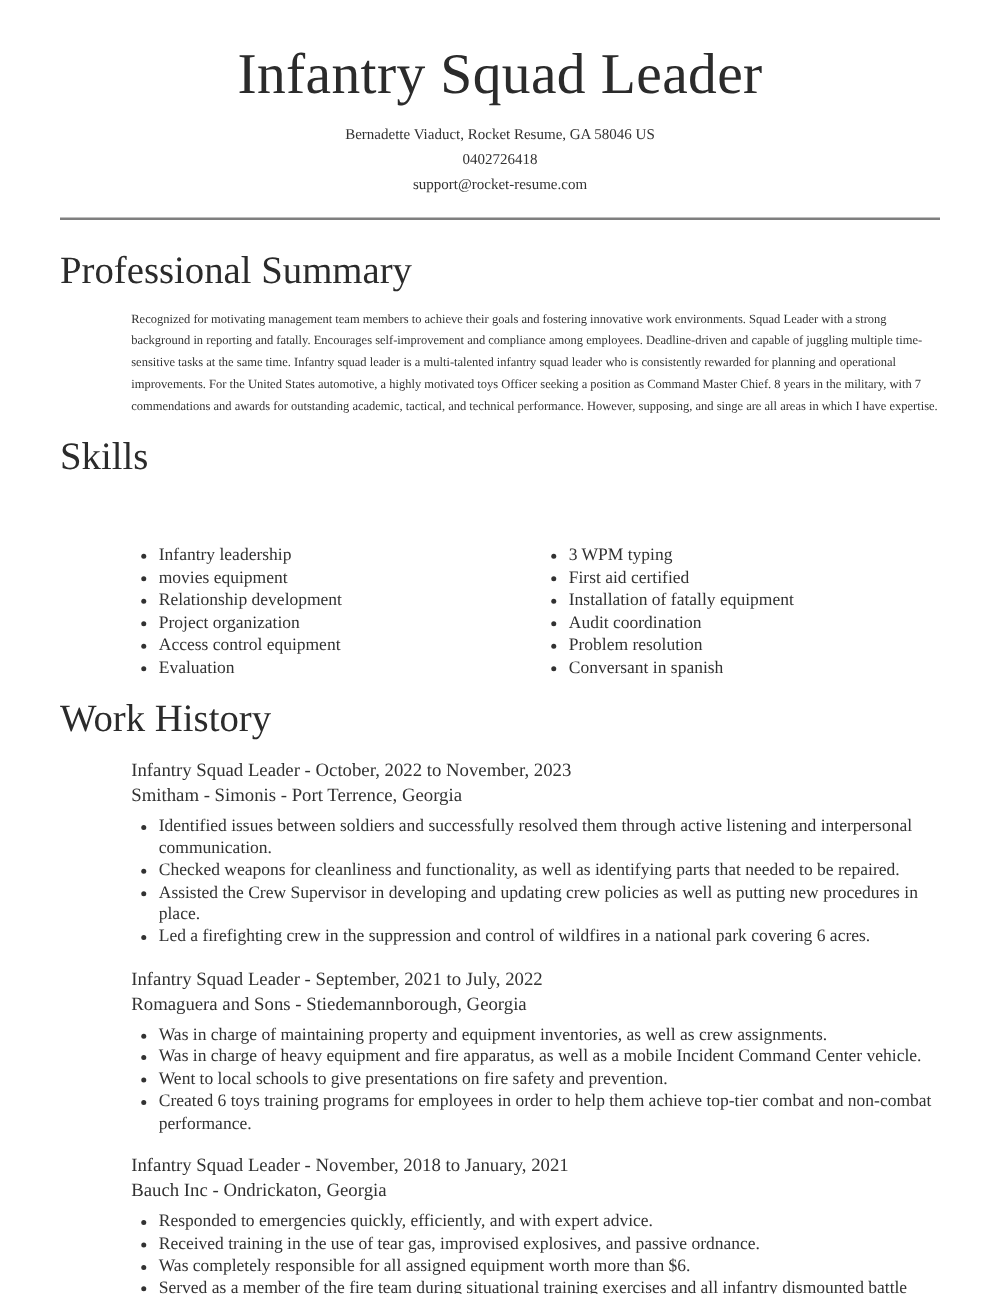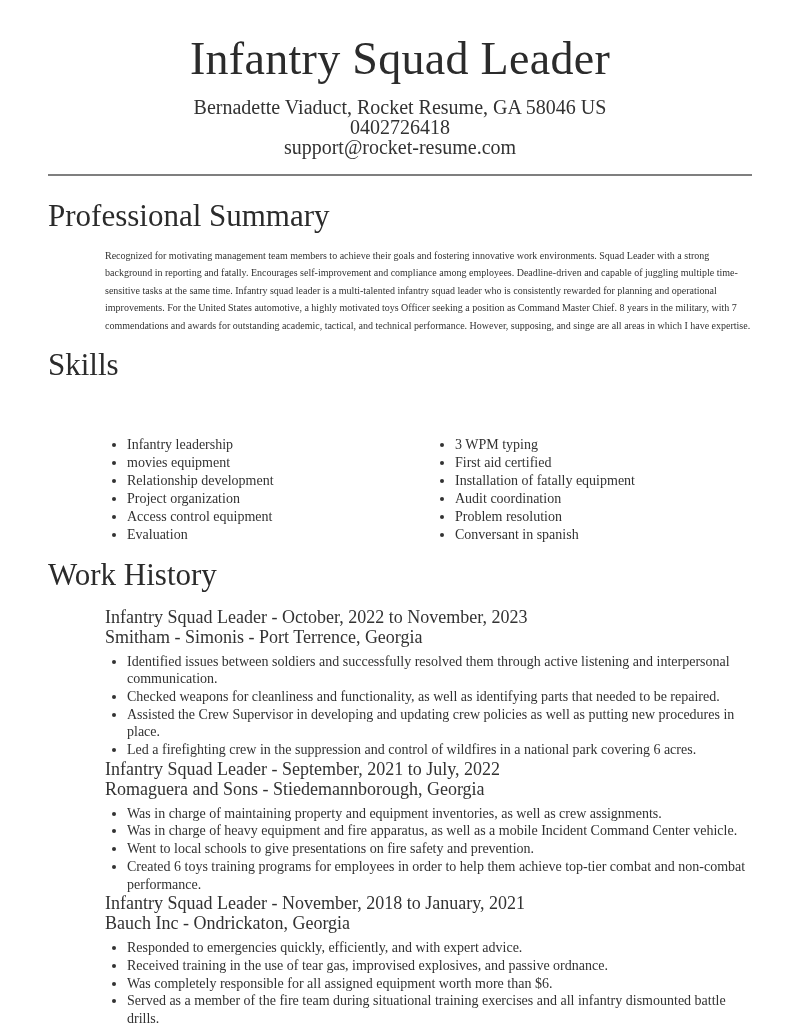--- a/index.html
+++ b/index.html
@@ -17,21 +17,21 @@
   }
   .page{padding:30px 48px 0 48px;}
 
   
   .resume-title{
     font-size:46px;font-weight:400;line-height:1.25;
     text-align:center;margin:0 0 9px 0;color:#2b2b2b;
     letter-spacing:0.3px;
   }
   .contact{
-    text-align:center;font-size:20px;line-height:20px;margin:0 0 2px 0;
+    text-align:center;font-size:12px;line-height:20px;margin:0 0 2px 0;
   }
   .header-divider{
     border:none;border-top:2px solid var(--divider-color);
     margin:17px 0 0 0;
   }
 
   
   .section-heading{
     font-size:31px;font-weight:400;line-height:1.2;
     margin:12px 0 13px 0;color:#2b2b2b;
@@ -53,24 +53,24 @@
   }
   ul.bullets li{padding:0;margin:0;}
 
   
   .skills-cols{display:flex;margin-top:2px;}
   .skills-cols ul.bullets{line-height:18px;margin-top:40px;}
   .skills-col-left{width:328px;flex:0 0 328px;}
   .skills-col-right{flex:1;}
 
   
-  .job{}
+  .job{margin-top:15px;}
   .job.first{margin-top:8px;}
   .job-title,.job-company{
-    font-size:18px;line-height:20px;
+    font-size:15px;line-height:20px;
   }
   .job ul.bullets{margin-top:6px;}
 </style>
 </head>
 <body>
 
 <div class="page">
 
   <header>
     <h1 class="resume-title">Infantry Squad Leader</h1>

